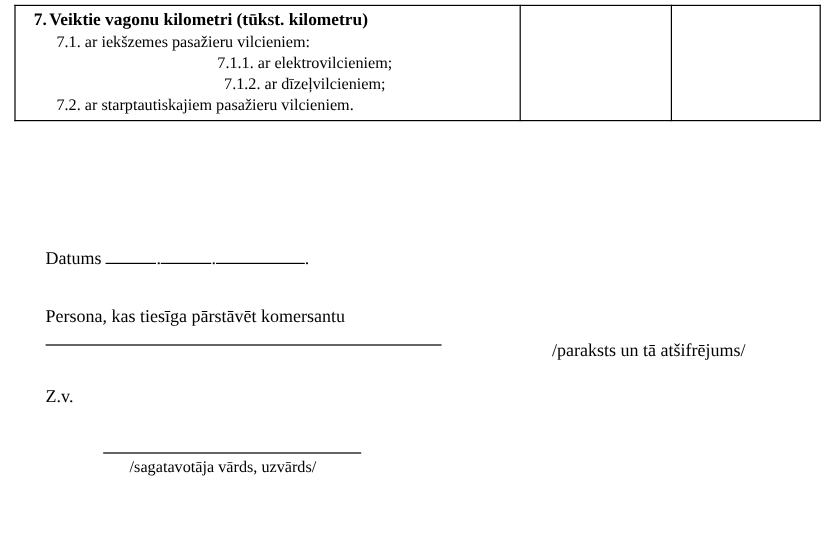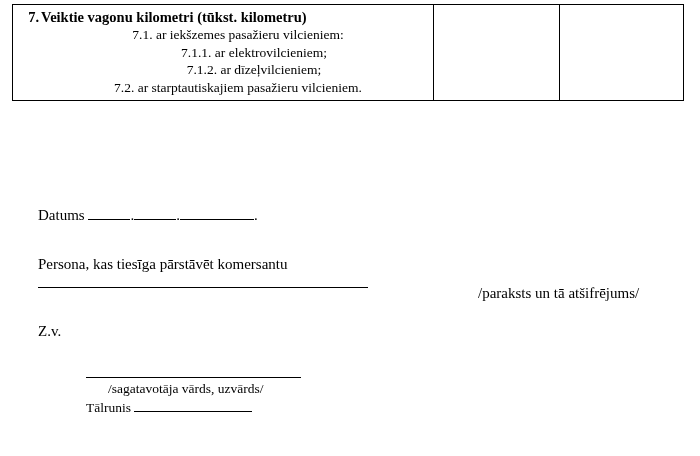--- a/index.html
+++ b/index.html
@@ -47,21 +47,21 @@
     display: inline-block;
     min-width: 22px;
     text-align: right;
     padding-right: 2px;
   }
   .sub-line {
     font-size: 13.5px;
     line-height: 1.3;
     font-weight: normal;
   }
-  .ind1 { padding-left: 30px; text-align: center; }
+  .ind1 { padding-left: 30px; }
   .ind2 { padding-left: 62px; text-align: center; }
 
   .row-title-2 {
     font-size: 14.5px;
     line-height: 1.25;
     font-weight: bold;
   }
   .row-title-2 .normal {
     font-weight: normal;
   }
@@ -100,21 +100,20 @@
     left: 38px;
     top: 97px;
     width: 330px;
     border-bottom: 1px solid #000000;
   }
   .paraksts {
     position: absolute;
     left: 460px;
     top: 95px;
     font-size: 15px;
-    margin-left: 18px;
   }
   .zv {
     position: absolute;
     left: 38px;
     top: 133px;
     font-size: 15px;
   }
 
   .foot-block {
     position: absolute;
@@ -173,19 +172,15 @@
 
   <div class="rule-sign"></div>
 
   <div class="paraksts">/paraksts un tā atšifrējums/</div>
 
   <div class="zv">Z.v.</div>
 
   <div class="foot-block">
     <div class="rule-name"></div>
     <div class="foot-caption">/sagatavotāja vārds, uzvārds/</div>
-    <div class="foot-row">
-      <span>Tālrunis</span>
-      <span class="blank b-phone"></span>
-    </div>
   </div>
 
 </div>
 
 </body></html>

